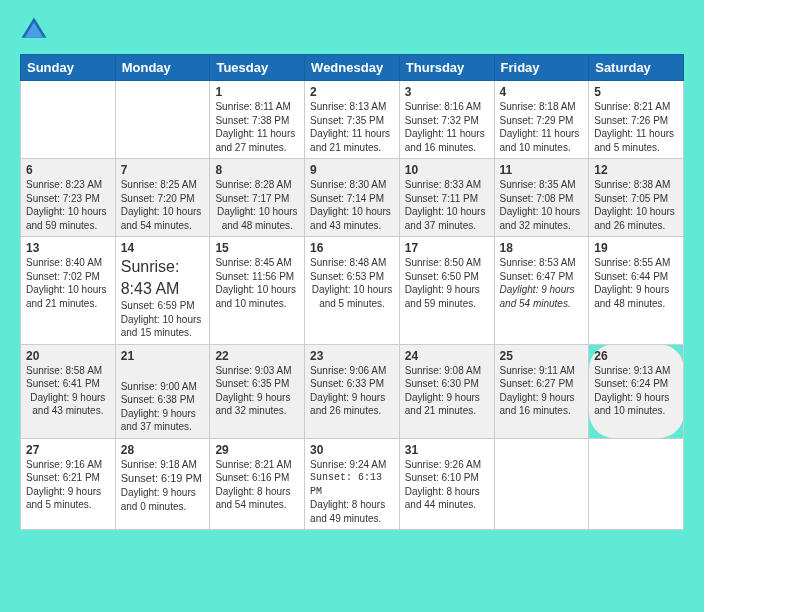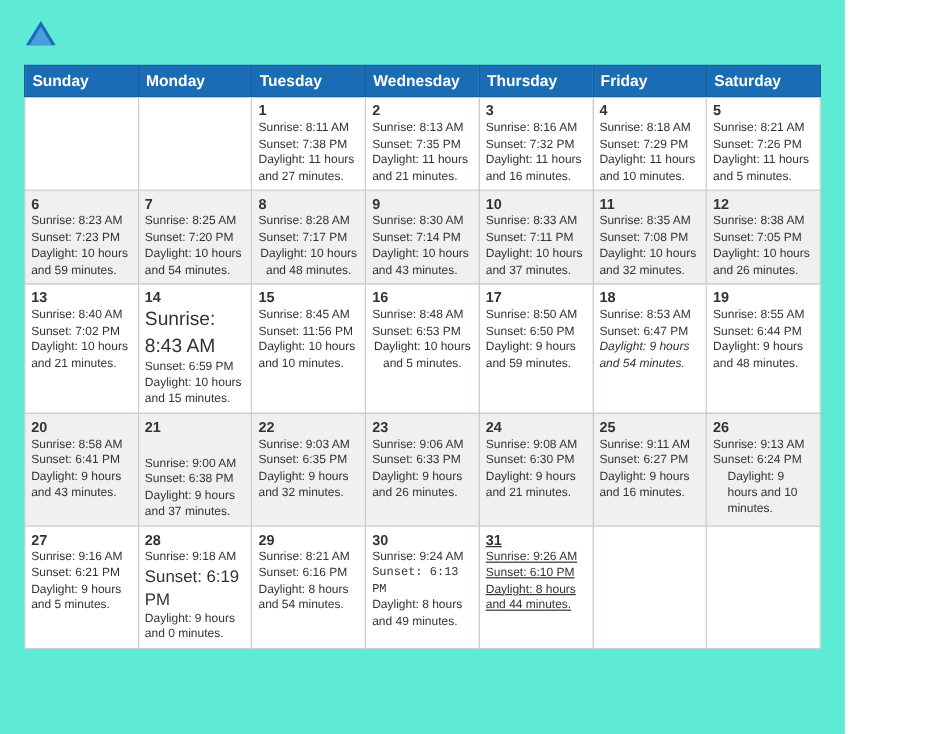--- a/index.html
+++ b/index.html
@@ -250,21 +250,21 @@
             <div style="font-size: 10px; line-height: 1.35;">Sunrise: 8:55 AM</div>
             <div style="font-size: 10px; line-height: 1.35;">Sunset: 6:44 PM</div>
             <div style="font-size: 10px; line-height: 1.35;">Daylight: 9 hours and 48 minutes.</div>
           </td>
         </tr>
         <tr class="row-even">
           <td style="background: rgb(240, 240, 240);">
             <span class="day-num">20</span>
             <div style="font-size: 10px; line-height: 1.35;">Sunrise: 8:58 AM</div>
             <div style="font-size: 10px; line-height: 1.35;">Sunset: 6:41 PM</div>
-            <div style="font-size: 10px; line-height: 1.35;">Daylight: 9 hours and 43 minutes.</div>
+            <div style="font-size: 10px; line-height: 1.35; text-align: center;">Daylight: 9 hours and 43 minutes.</div>
           </td>
           <td style="background: rgb(240, 240, 240);">
             <span class="day-num">21</span>
             <div style="font-size: 10px; line-height: 1.35; margin-top: 17px;">Sunrise: 9:00 AM</div>
             <div style="font-size: 10px; line-height: 1.35;">Sunset: 6:38 PM</div>
             <div style="font-size: 10px; line-height: 1.35;">Daylight: 9 hours and 37 minutes.</div>
           </td>
           <td style="background: rgb(240, 240, 240);">
             <span class="day-num">22</span>
             <div style="font-size: 10px; line-height: 1.35;">Sunrise: 9:03 AM</div>
@@ -282,53 +282,53 @@
             <div style="font-size: 10px; line-height: 1.35;">Sunrise: 9:08 AM</div>
             <div style="font-size: 10px; line-height: 1.35;">Sunset: 6:30 PM</div>
             <div style="font-size: 10px; line-height: 1.35;">Daylight: 9 hours and 21 minutes.</div>
           </td>
           <td style="background: rgb(240, 240, 240);">
             <span class="day-num">25</span>
             <div style="font-size: 10px; line-height: 1.35;">Sunrise: 9:11 AM</div>
             <div style="font-size: 10px; line-height: 1.35;">Sunset: 6:27 PM</div>
             <div style="font-size: 10px; line-height: 1.35;">Daylight: 9 hours and 16 minutes.</div>
           </td>
-          <td style="background: rgb(240, 240, 240);">
+          <td style="background: rgb(240, 240, 240); border-radius: 25px;">
             <span class="day-num">26</span>
             <div style="font-size: 10px; line-height: 1.35;">Sunrise: 9:13 AM</div>
             <div style="font-size: 10px; line-height: 1.35;">Sunset: 6:24 PM</div>
-            <div style="font-size: 10px; line-height: 1.35; margin-left: 12px;">Daylight: 9 hours and 10 minutes.</div>
+            <div style="font-size: 10px; line-height: 1.35;">Daylight: 9 hours and 10 minutes.</div>
           </td>
         </tr>
         <tr class="row-odd">
           <td style="background: rgb(255, 255, 255);">
             <span class="day-num">27</span>
             <div style="font-size: 10px; line-height: 1.35;">Sunrise: 9:16 AM</div>
             <div style="font-size: 10px; line-height: 1.35;">Sunset: 6:21 PM</div>
             <div style="font-size: 10px; line-height: 1.35;">Daylight: 9 hours and 5 minutes.</div>
           </td>
           <td style="background: rgb(255, 255, 255);">
             <span class="day-num">28</span>
             <div style="font-size: 10px; line-height: 1.35;">Sunrise: 9:18 AM</div>
-            <div style="font-size: 14px; line-height: 1.35;">Sunset: 6:19 PM</div>
+            <div style="font-size: 11px; line-height: 1.35;">Sunset: 6:19 PM</div>
             <div style="font-size: 10px; line-height: 1.35;">Daylight: 9 hours and 0 minutes.</div>
           </td>
           <td style="background: rgb(255, 255, 255);">
             <span class="day-num">29</span>
             <div style="font-size: 10px; line-height: 1.35;">Sunrise: 8:21 AM</div>
             <div style="font-size: 10px; line-height: 1.35;">Sunset: 6:16 PM</div>
             <div style="font-size: 10px; line-height: 1.35;">Daylight: 8 hours and 54 minutes.</div>
           </td>
           <td style="background: rgb(255, 255, 255);">
             <span class="day-num">30</span>
             <div style="font-size: 10px; line-height: 1.35;">Sunrise: 9:24 AM</div>
             <div style="font-size: 10px; line-height: 1.35; font-family: Liberation Mono, monospace;">Sunset: 6:13 PM</div>
             <div style="font-size: 10px; line-height: 1.35;">Daylight: 8 hours and 49 minutes.</div>
           </td>
-          <td style="background: rgb(255, 255, 255); text-decoration: underline;">
+          <td style="background: rgb(255, 255, 255);">
             <span class="day-num">31</span>
             <div style="font-size: 10px; line-height: 1.35;">Sunrise: 9:26 AM</div>
             <div style="font-size: 10px; line-height: 1.35;">Sunset: 6:10 PM</div>
             <div style="font-size: 10px; line-height: 1.35;">Daylight: 8 hours and 44 minutes.</div>
           </td>
           <td class="empty" style="background: rgb(255, 255, 255);"></td>
           <td class="empty" style="background: rgb(255, 255, 255);"></td>
         </tr>
       </tbody>
   </table>

